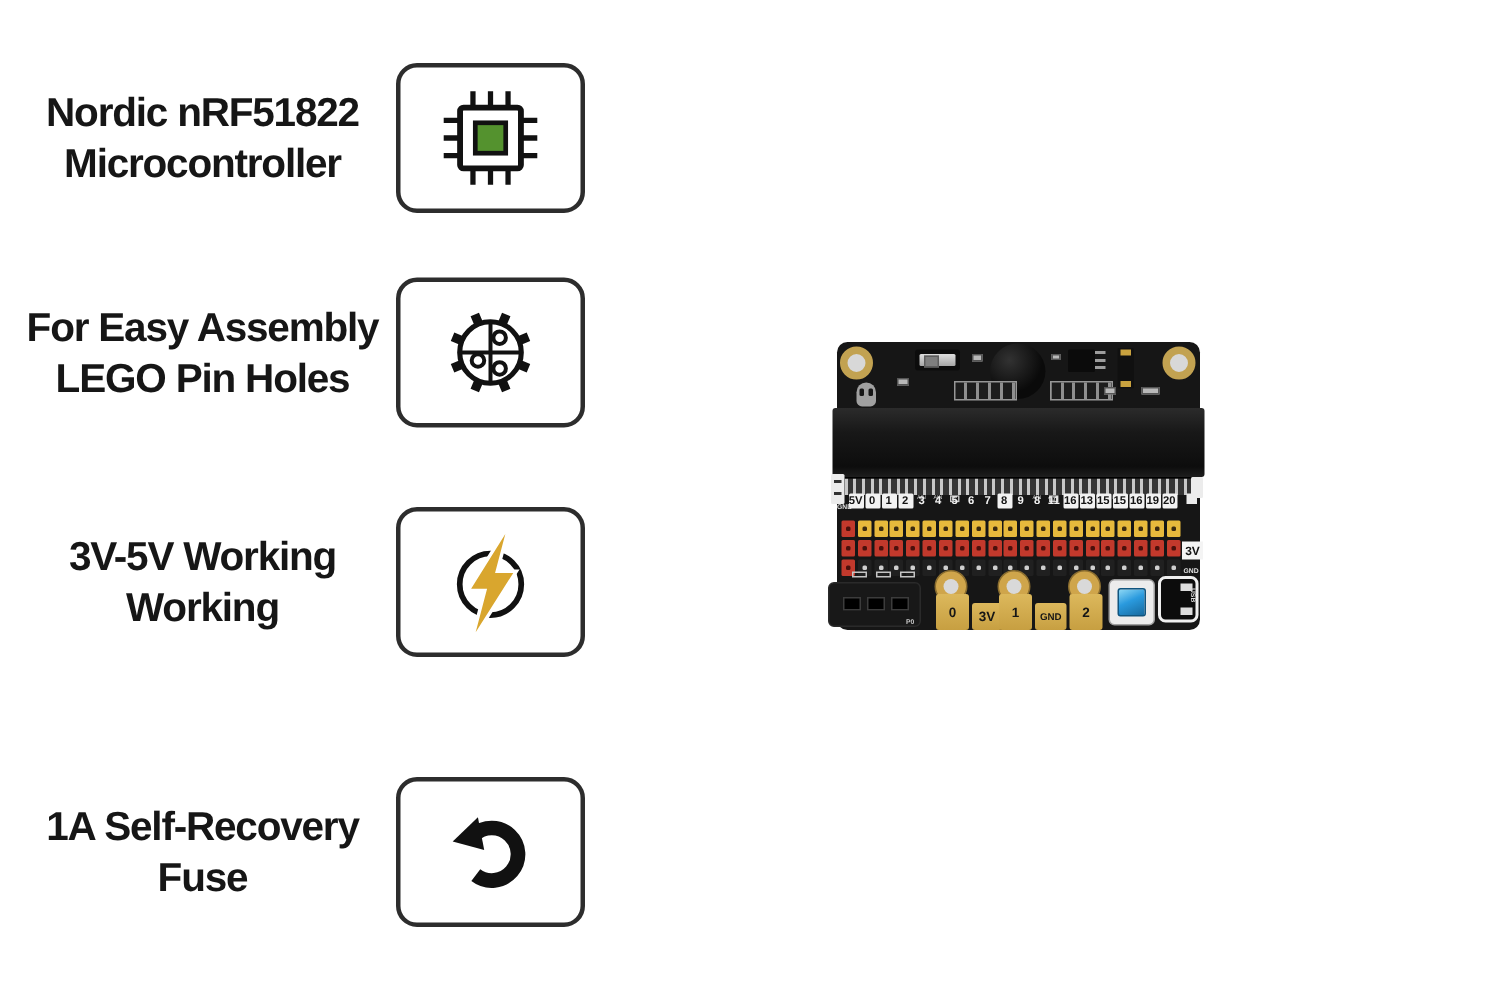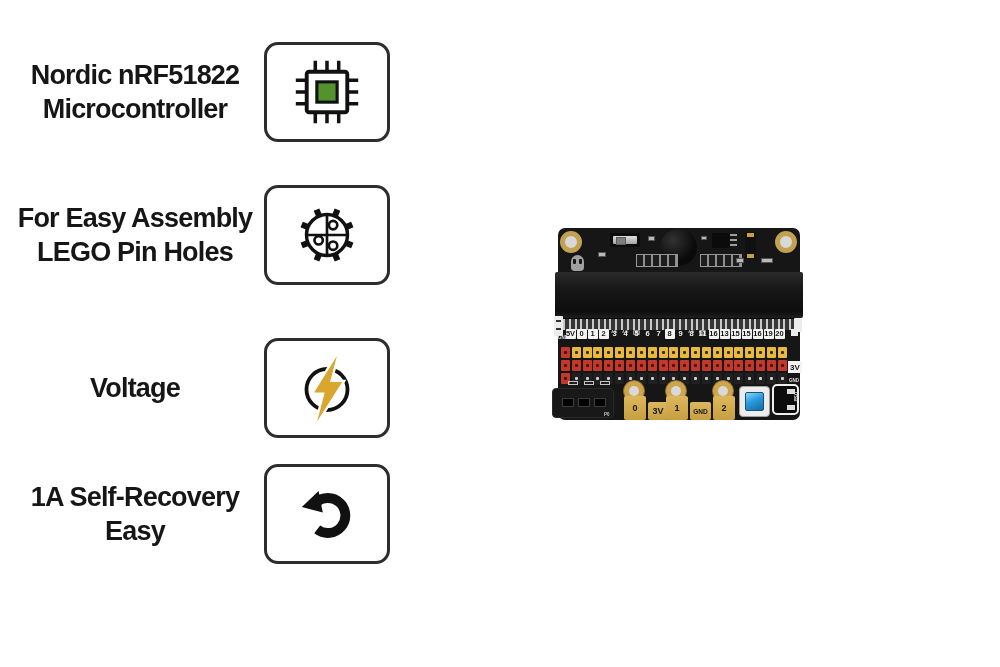--- a/index.html
+++ b/index.html
@@ -3,21 +3,21 @@
 <meta charset="utf-8">
 <style>
   html,body{margin:0;padding:0;background:#fff;}
   .canvas{position:relative;width:1000px;height:667px;background:#ffffff;overflow:hidden;
           font-family:"Liberation Sans",sans-serif;}
   
   .feature{position:absolute;left:10px;width:380px;display:flex;align-items:center;}
   .f1{top:40px;height:104px;}
   .f2{top:186px;height:98px;}
   .f3{top:338px;height:100px;}
-  .f4{top:464px;height:100px;}
+  .f4{top:518px;height:100px;}
   .ftext{width:250px;text-align:center;font-size:27px;font-weight:700;color:#161616;
          line-height:34px;letter-spacing:-0.8px;}
   .icon-card{width:120px;height:94px;border:3px solid #2d2d2d;border-radius:14px;background:#fff;
              display:flex;align-items:center;justify-content:center;margin-left:4px;flex:none;}
   .icon-card svg{display:block;}
   
   .board{position:absolute;left:558px;top:228px;width:242px;height:192px;background:var(--pcb,#161616);
          border-radius:7px;}
   .board *{position:absolute;box-sizing:border-box;}
   .hole{width:22px;height:22px;border-radius:50%;background:#d8d8d8;border:5px solid #c2a251;}
@@ -135,34 +135,35 @@
         <path d="M50 23 V77 M23 50 H77" fill="none" stroke="#111" stroke-width="3.5"></path>
         <circle cx="58" cy="37" r="5.5" fill="#fff" stroke="#111" stroke-width="3.5"></circle>
         <circle cx="39" cy="57" r="5.5" fill="#fff" stroke="#111" stroke-width="3.5"></circle>
         <circle cx="58" cy="64" r="5.5" fill="#fff" stroke="#111" stroke-width="3.5"></circle>
       </svg>
     </div>
   </div>
 
   <div class="feature f3">
     <div class="ftext">
-      <div>Voltage</div>
+      <div>3V-5V Working</div>
+      <div>Working</div>
     </div>
     <div class="icon-card">
       <svg width="76" height="76" viewBox="0 0 100 100">
         <circle cx="50" cy="52" r="27" fill="none" stroke="#111" stroke-width="5"></circle>
         <polygon points="63,8 33,56 47,56 37,94 70,42 54,42" fill="var(--bolt-gold,#d9a62e)" stroke="#fff" stroke-width="6" paint-order="stroke"></polygon>
       </svg>
     </div>
   </div>
 
   <div class="feature f4">
     <div class="ftext">
       <div>1A Self-Recovery</div>
-      <div>Easy</div>
+      <div>Fuse</div>
     </div>
     <div class="icon-card">
       <svg width="70" height="70" viewBox="0 0 100 100">
         <path d="M34 34 A25 25 0 1 1 36 72" fill="none" stroke="#111" stroke-width="14"></path>
         <polygon points="14,40 38,17 44,48" fill="#111"></polygon>
       </svg>
     </div>
   </div>
 
   <div class="board">

